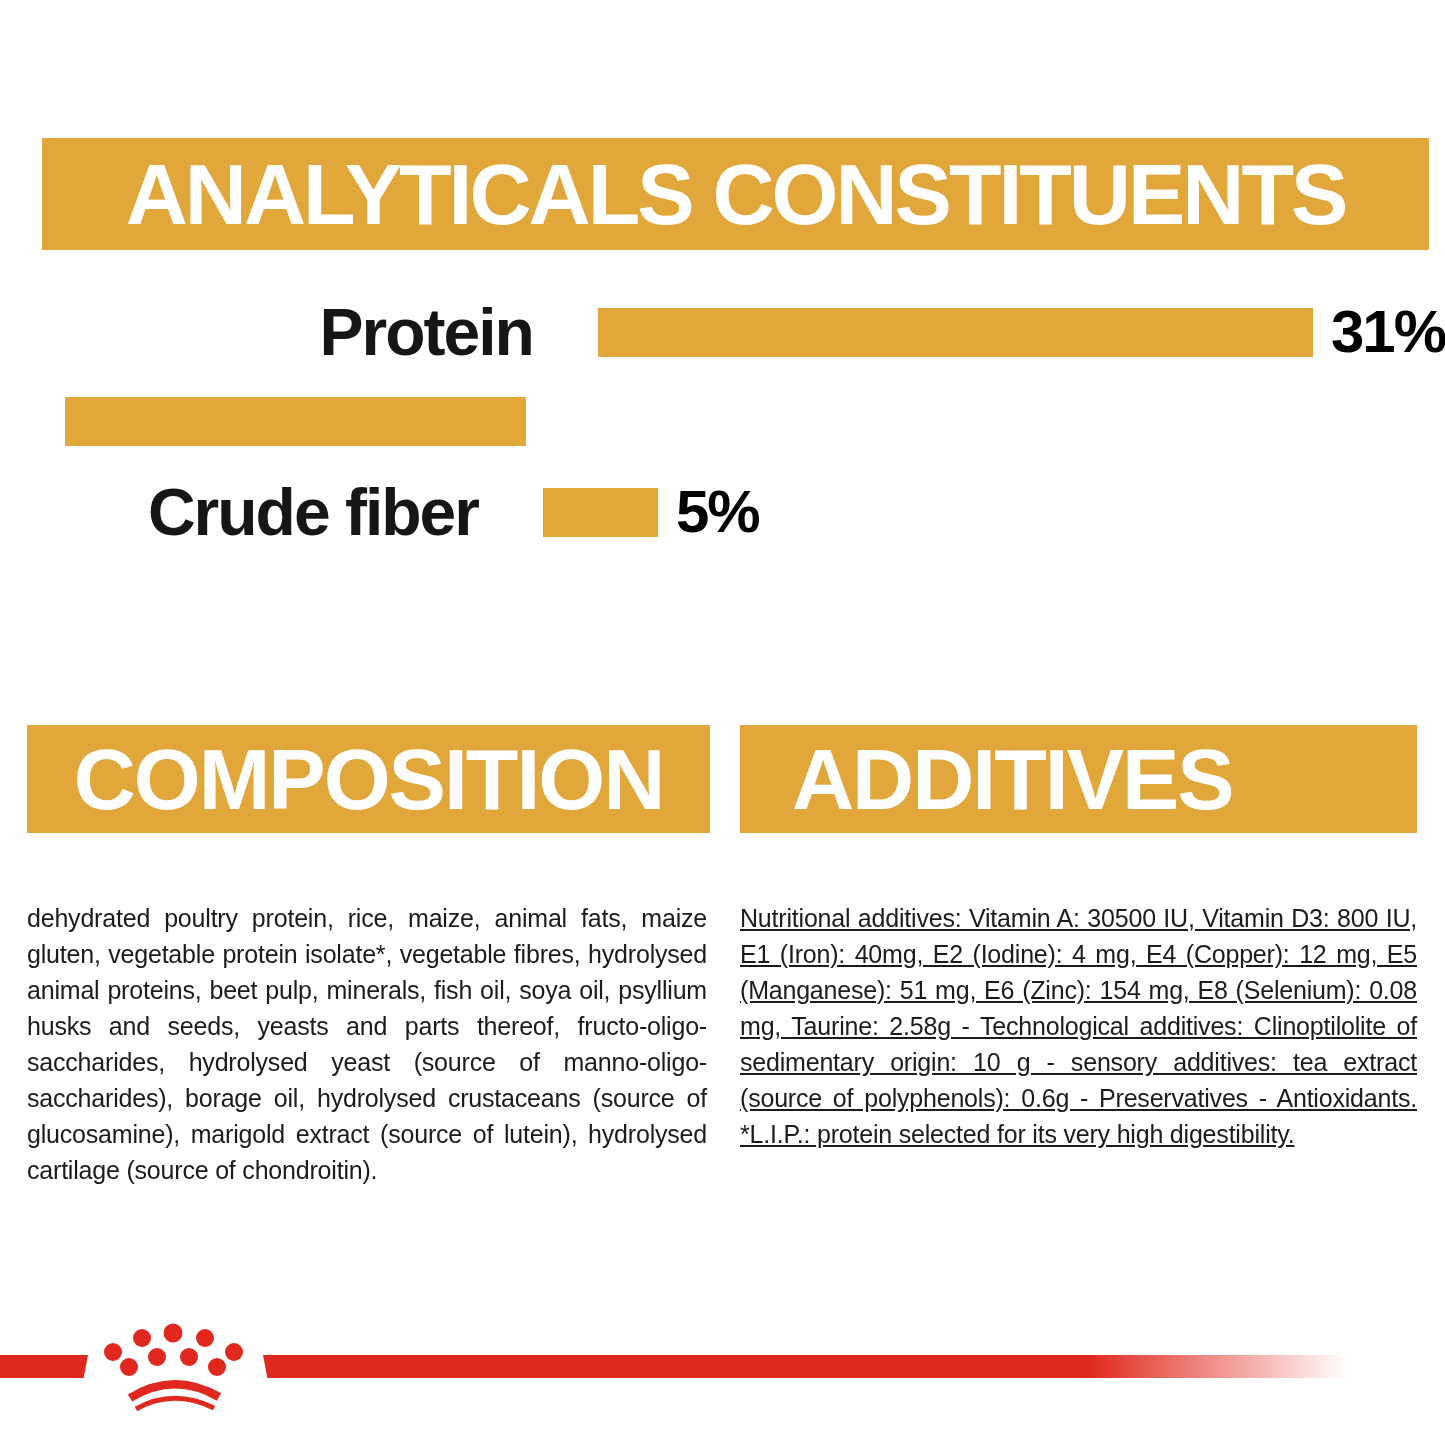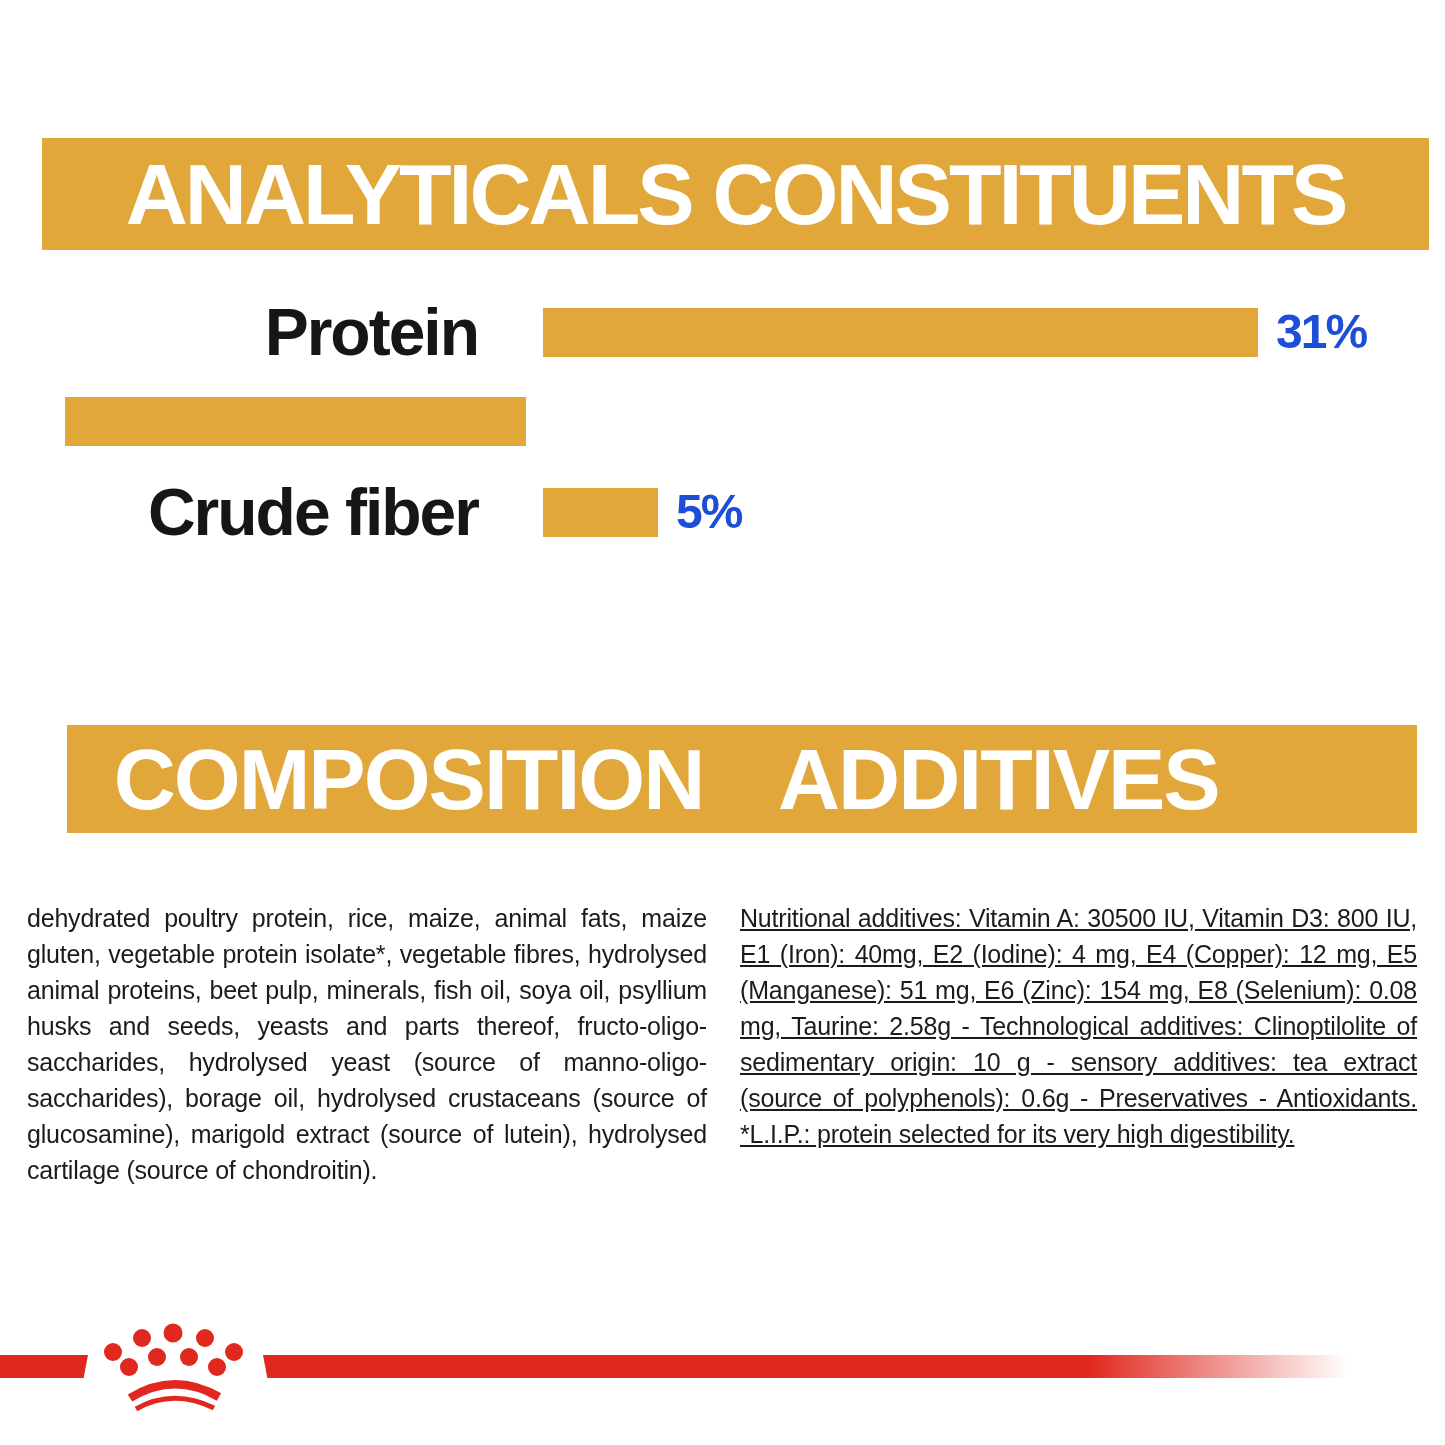--- a/index.html
+++ b/index.html
@@ -7,41 +7,41 @@
     position:relative;width:1445px;height:1445px;background:#ffffff;overflow:hidden;
     font-family:"Liberation Sans","DejaVu Sans",sans-serif;color:#1b1b1b;
   }
   
   .banner{
     position:absolute;background:var(--gold);color:#fff;
     display:flex;align-items:center;white-space:nowrap;
   }
   .banner-top{left:28px;top:138px;width:1387px;height:112px;justify-content:center;margin-left:14px;}
   .banner-top .banner-text{font-weight:bold;font-size:86px;letter-spacing:-3px;}
-  .banner-comp{left:27px;top:725px;width:683px;height:108px;justify-content:center;margin-left:40px;}
-  .banner-add{left:740px;top:725px;width:677px;height:108px;justify-content:flex-start;padding-left:38px;box-sizing:border-box;}
+  .banner-comp{left:27px;top:725px;width:683px;height:108px;justify-content:center;}
+  .banner-add{left:740px;top:725px;width:677px;height:108px;justify-content:flex-start;padding-left:52px;box-sizing:border-box;}
   .banner-comp .banner-text,.banner-add .banner-text{font-weight:bold;font-size:86px;letter-spacing:-2px;}
   .banner-sub{font-weight:bold;font-size:54px;letter-spacing:-1px;margin-left:16px;padding-top:14px;}
   
   .chart-row{
     position:absolute;left:0;width:1445px;height:60px;
     display:flex;align-items:center;
   }
   .chart-row .bar-label{
     width:478px;text-align:right;font-weight:bold;font-size:66px;
     letter-spacing:-2px;color:#161616;line-height:1;
   }
   .chart-row .bar{
     height:49px;background:var(--gold);margin-left:65px;flex:0 0 auto;
   }
   .chart-row .bar-value{
-    font-weight:bold;font-size:48px;letter-spacing:-2px;color:#1d4ed8;
+    font-weight:bold;font-size:60px;letter-spacing:-2px;color:#000000;
     margin-left:18px;line-height:1;
   }
-  .row-0{top:302px;} .row-1{top:391px;} .row-2{top:482px;align-items:center;}
+  .row-0{top:302px;justify-content:flex-end;} .row-1{top:391px;} .row-2{top:482px;align-items:center;}
   
   .body-text{
     position:absolute;top:875px;font-size:25px;line-height:36px;
     letter-spacing:-0.2px;text-align:justify;color:#1b1b1b;
   }
   .comp-text{left:27px;width:680px;}
   .add-text{left:740px;width:677px;text-decoration:underline;}
   
   .band{position:absolute;top:1355px;height:23px;background:var(--red);}
   .band-left{left:0;width:88px;clip-path:polygon(0 0,100% 0,95% 100%,0 100%);}

